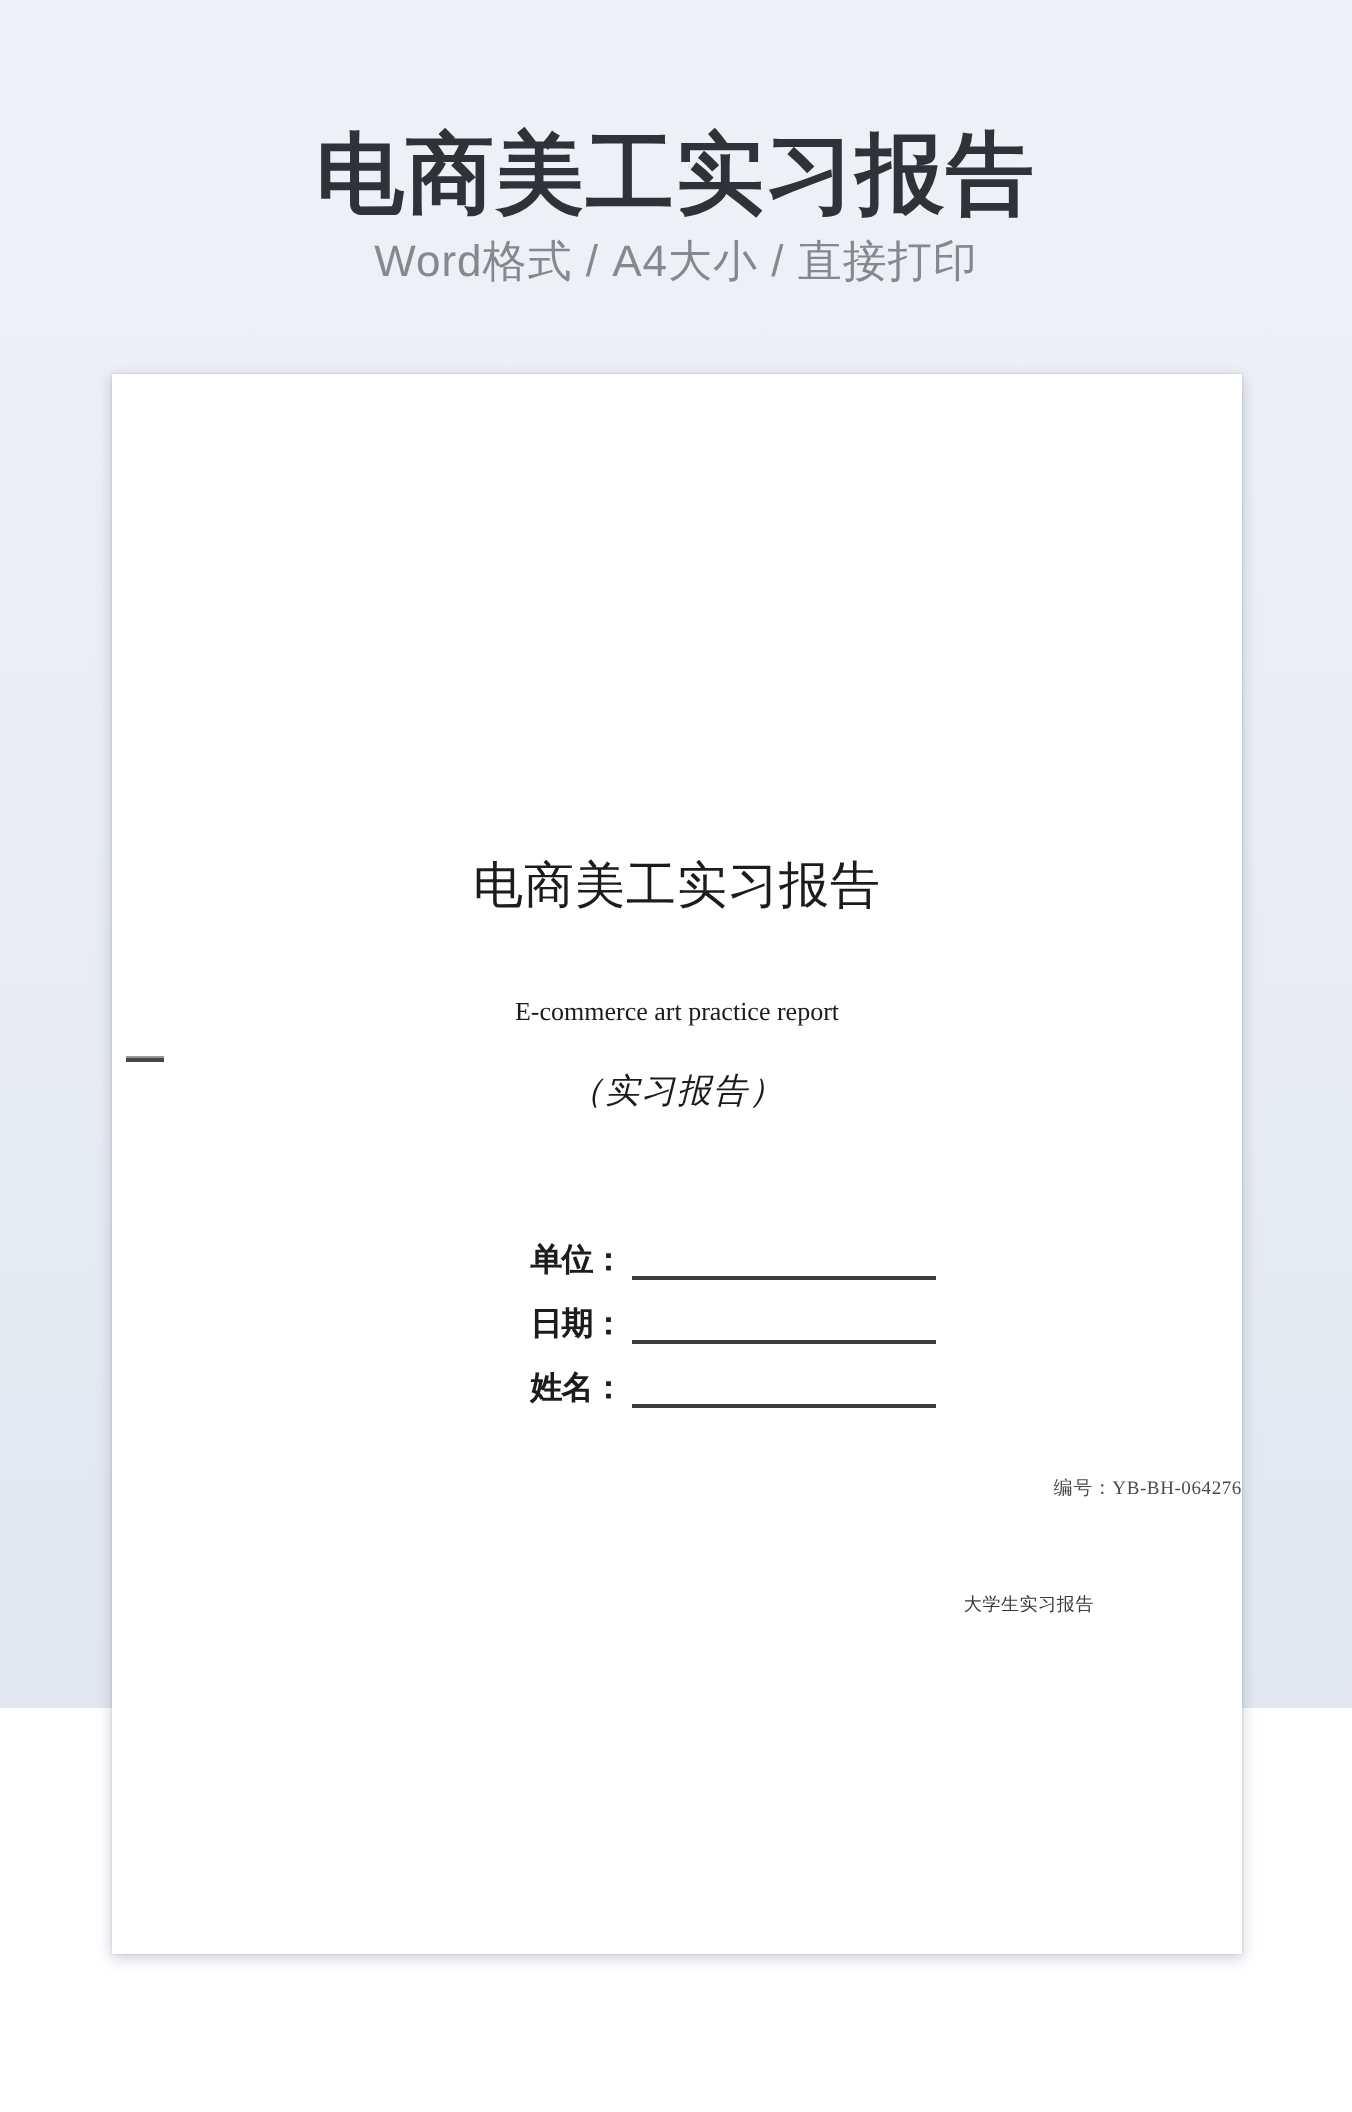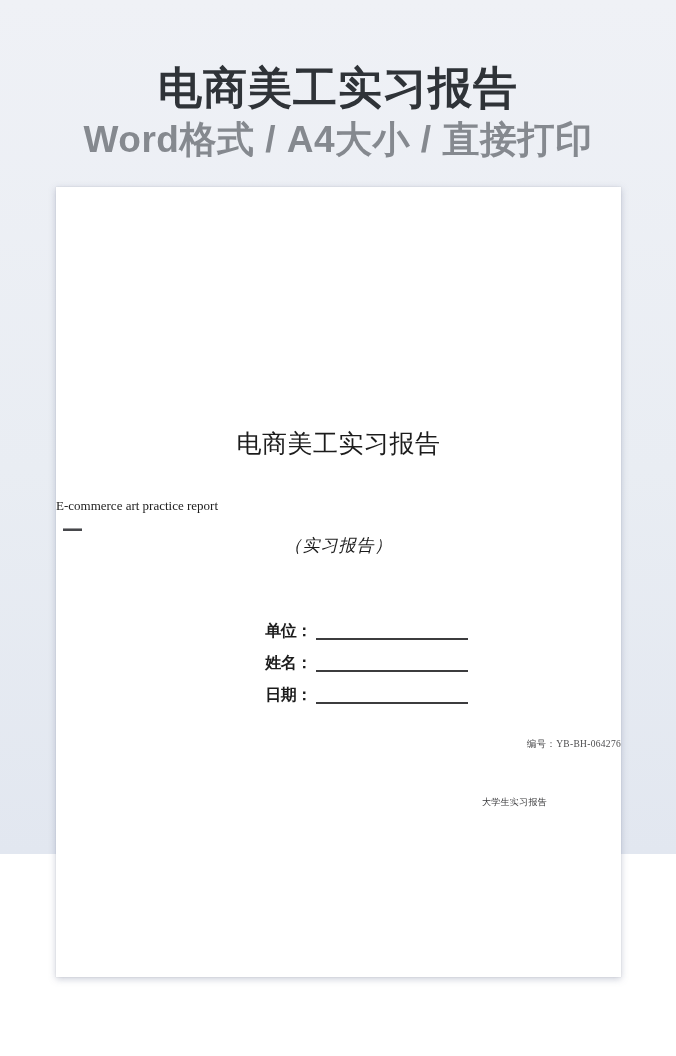--- a/index.html
+++ b/index.html
@@ -23,23 +23,23 @@
   .hdr-title {
     margin-top: 62px;
     font-size: 44px;
     line-height: 1.18;
     font-weight: 800;
     color: #2f3338;
     letter-spacing: 1px;
   }
   .hdr-sub {
     margin-top: 4px;
-    font-size: 37px;
+    font-size: 22px;
     line-height: 1.2;
-    font-weight: 700;
+    font-weight: 400;
     color: #85898f;
     letter-spacing: 0.5px;
   }
   
   .paper {
     position: absolute;
     left: 56px;
     top: 187px;
     width: 565px;
     height: 790px;
@@ -63,20 +63,21 @@
     width: 100%;
     text-align: center;
     font-size: 25px;
     letter-spacing: 0.5px;
     line-height: 1.1;
   }
   .doc-en {
     position: absolute;
     top: 312px;
     width: 100%;
+    text-align: center;
     font-size: 13px;
     line-height: 1.1;
   }
   .doc-cn {
     position: absolute;
     top: 350px;
     width: 100%;
     text-align: center;
     font-size: 17px;
     letter-spacing: 1px;
@@ -150,25 +151,25 @@
     <div class="doc-en">E-commerce art practice report</div>
 
     <div class="doc-cn">（实习报告）</div>
 
     <div class="fields">
       <div class="field-row">
         <span class="field-label">单位：</span>
         <span class="field-line"></span>
       </div>
       <div class="field-row">
-        <span class="field-label">姓名：</span>
+        <span class="field-label">日期：</span>
         <span class="field-line"></span>
       </div>
       <div class="field-row">
-        <span class="field-label">日期：</span>
+        <span class="field-label">姓名：</span>
         <span class="field-line"></span>
       </div>
     </div>
 
     <div class="serial">编号：YB-BH-064276</div>
 
     <div class="footer-note">大学生实习报告</div>
 
   </div>
 

